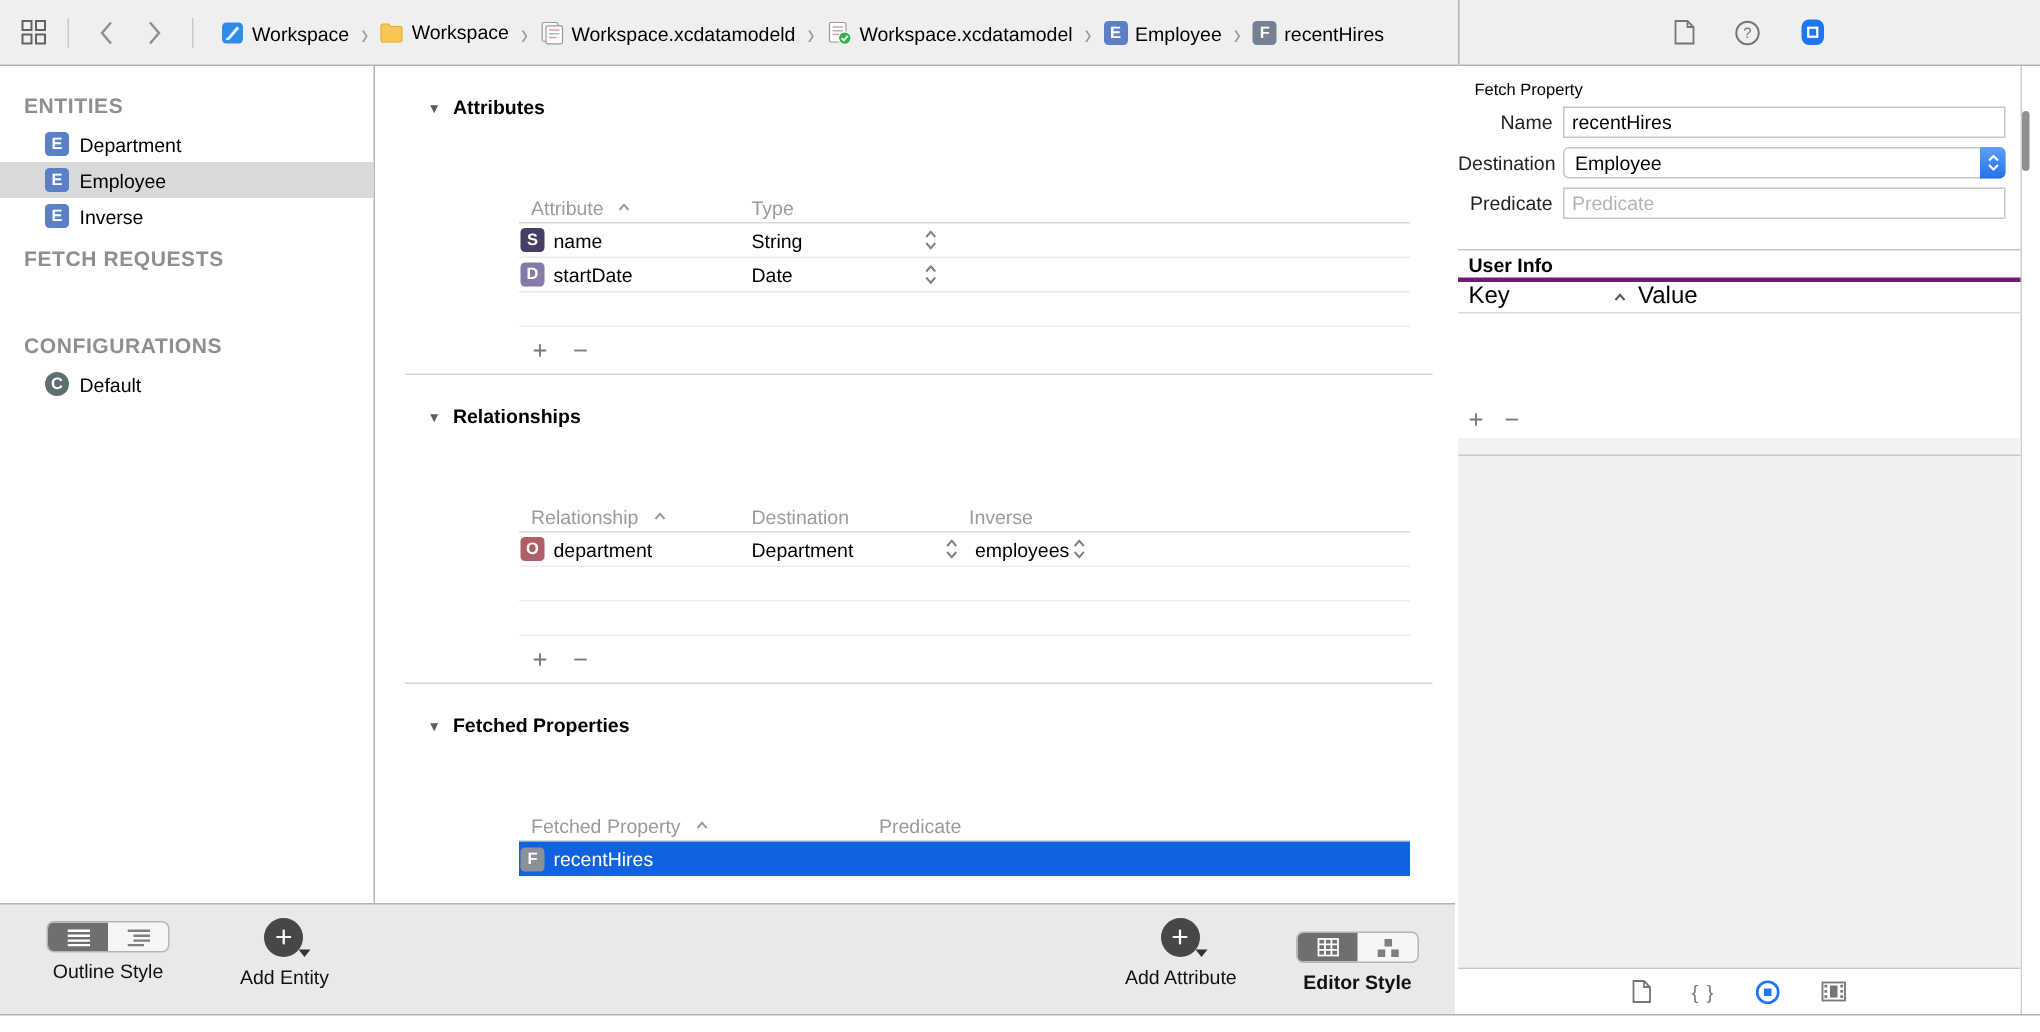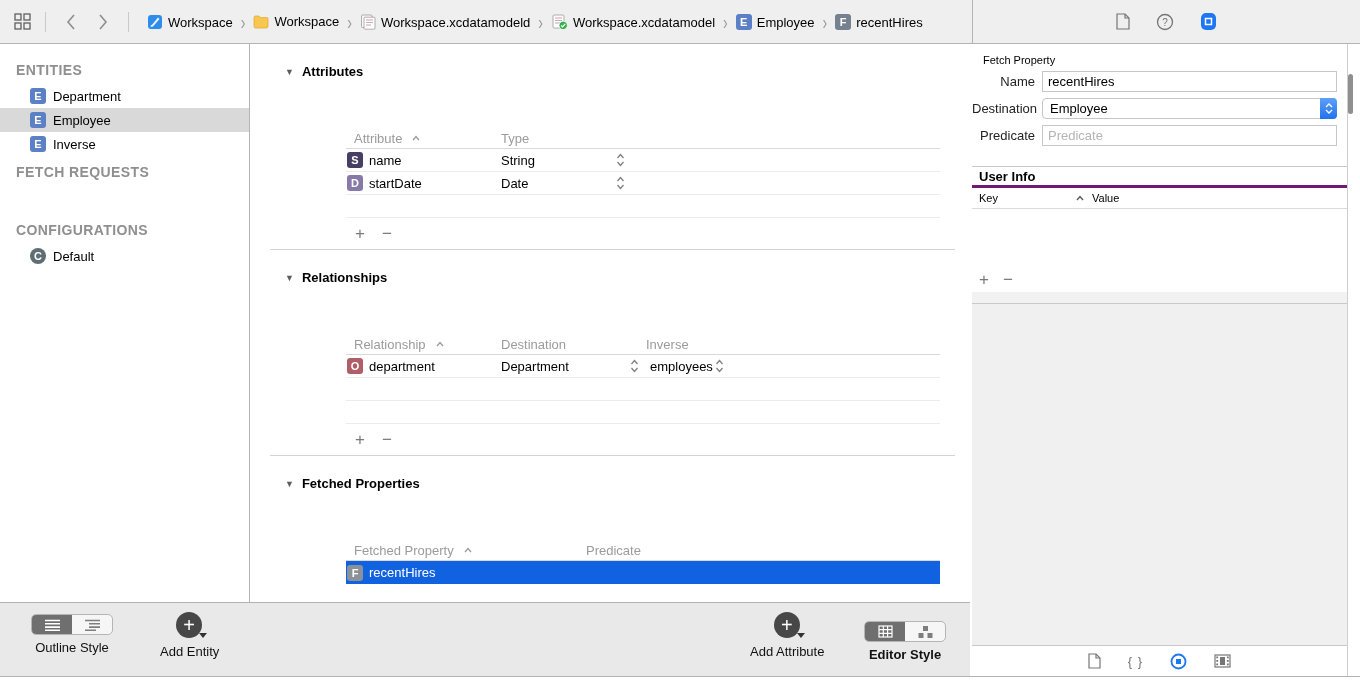--- a/index.html
+++ b/index.html
@@ -63,21 +63,21 @@
   #insp-gutter { position:absolute; left:1349px; top:44px; width:11px; height:632px; background:#fff; }
   .insp-thumb { position:absolute; left:1348px; top:74px; width:5px; height:40px; background:#8f8f8f; border-radius:3px; }
   .fp-title { font-size:11px; font-weight:normal; color:#000; padding:10px 0 2px 11px; }
   .fp-row { display:flex; align-items:center; height:27px; padding-right:10px; }
   .fp-label { width:70px; text-align:right; font-size:13px; color:#222; padding-right:7px; flex:0 0 auto; }
   .fp-field { flex:1; height:21px; border:1px solid #c6c6c6; background:#fff; font-size:13px; font-family:"Liberation Sans",sans-serif; padding:0 5px; color:#000; }
   .fp-field::placeholder { color:#b5b5b5; }
   .fp-select { flex:1; height:21px; border:1px solid #c6c6c6; border-radius:4px; background:#fff; position:relative; display:flex; align-items:center; font-size:13px; padding-left:7px; }
   .sel-cap { position:absolute; right:-1px; top:-1px; width:17px; height:21px; border-radius:0 4px 4px 0; background:linear-gradient(#5da0f9,#2272ee); display:flex; flex-direction:column; align-items:center; justify-content:center; gap:1px; }
   .ui-header { margin-top:17px; border-top:1px solid #c9c9c9; border-bottom:3px solid #701a75; height:22px; display:flex; align-items:center; padding-left:7px; font-size:13px; font-weight:bold; }
-  .kv-head { height:21px; border-bottom:1px solid #dadada; position:relative; font-size:11px; color:#000;text-decoration:underline; }
+  .kv-head { height:21px; border-bottom:1px solid #dadada; position:relative; font-size:16px; color:#000;text-decoration:underline; }
   .kv-space { height:57px; }
   .insp-pm { display:flex; align-items:center; gap:14px; padding-left:7px; height:26px; }
   .insp-pm span { font-size:17px; color:#7a7a7a; line-height:1; }
   .insp-strip { height:12px; background:#f2f2f2; border-bottom:1px solid #c9c9c9; }
   .insp-fill { flex:1; background:#f0f0f0; }
   .libbar { height:31px; background:#fff; border-top:1px solid #c9c9c9; display:flex; align-items:center; justify-content:center; gap:27px; }
   .braces { font-size:13px; color:#767676; letter-spacing:1px; }
 
   #bottomstrip { position:absolute; left:0; top:676px; width:1360px; height:12px; background:#fff; border-top:1px solid #b2b2b2; }
 

